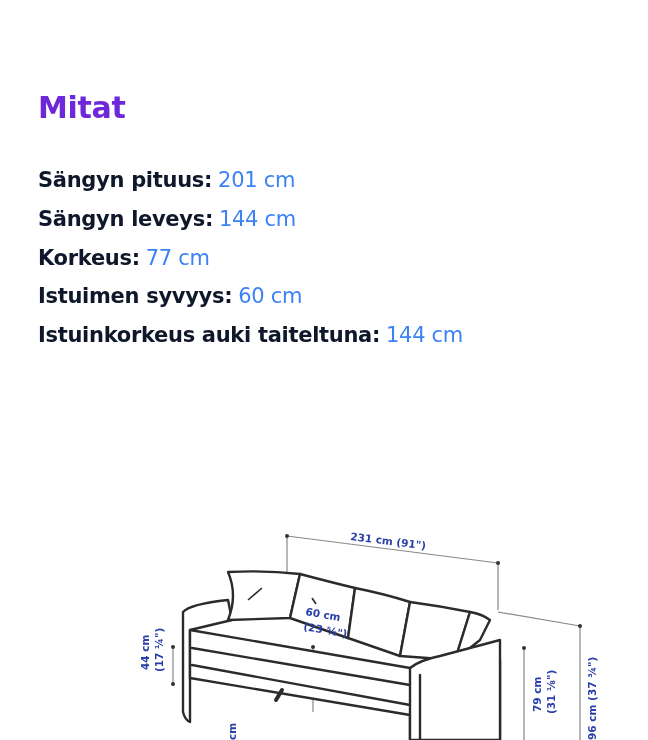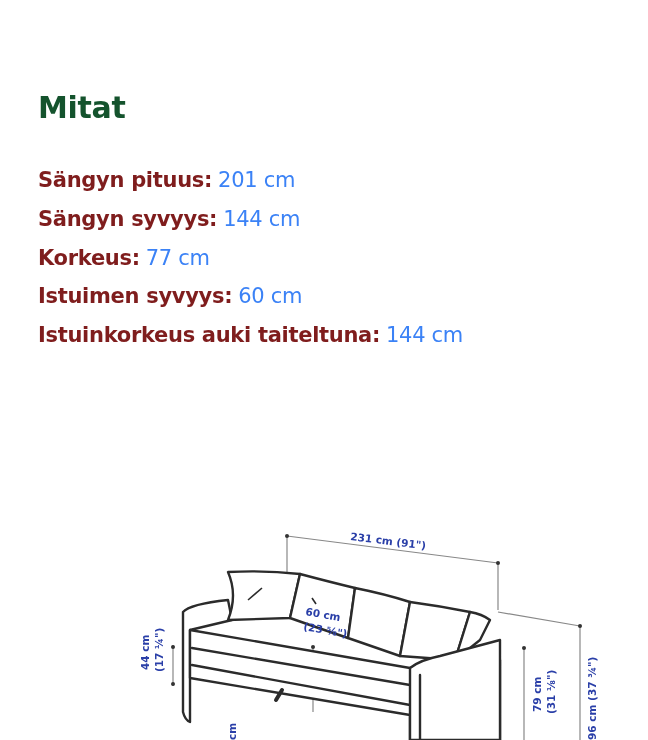--- a/index.html
+++ b/index.html
@@ -15,41 +15,41 @@
       font-family: "DejaVu Sans", sans-serif;
       color: #111111;
     }
     .section-title {
       position: absolute;
       left: 38px;
       top: 90px;
       font-size: 30px;
       font-weight: bold;
       letter-spacing: -0.3px;
-      color: #14532d;
+      color: #6d28d9;
       margin: 0;
     }
     .dims {
       position: absolute;
       left: 38px;
       top: 165px;
       margin: 0;
       padding: 0;
       list-style: none;
     }
     .dim-row {
       height: 38.8px;
       line-height: 30px;
       font-size: 21px;
       white-space: nowrap;
       letter-spacing: -0.3px;
     }
     .dim-label {
       font-weight: bold;
-      color: #7f1d1d;
+      color: #0f172a;
     }
     .dim-value {
       color: #3b82f6;
       margin-left: 6px;
     }
     .diagram {
       position: absolute;
       left: 0;
       top: 500px;
       width: 648px;
@@ -66,21 +66,21 @@
       fill: #2a3fa8;
     }
   </style>
 </head>
 <body>
 
 <h2 class="section-title">Mitat</h2>
 
 <ul class="dims">
   <li class="dim-row"><span class="dim-label">Sängyn pituus:</span><span class="dim-value">201 cm</span></li>
-  <li class="dim-row"><span class="dim-label">Sängyn syvyys:</span><span class="dim-value">144 cm</span></li>
+  <li class="dim-row"><span class="dim-label">Sängyn leveys:</span><span class="dim-value">144 cm</span></li>
   <li class="dim-row"><span class="dim-label">Korkeus:</span><span class="dim-value">77 cm</span></li>
   <li class="dim-row"><span class="dim-label">Istuimen syvyys:</span><span class="dim-value">60 cm</span></li>
   <li class="dim-row"><span class="dim-label">Istuinkorkeus auki taiteltuna:</span><span class="dim-value">144 cm</span></li>
 </ul>
 
 <div class="diagram">
   <svg width="648" height="240" viewBox="0 0 648 240">
 
     <g stroke="#888" stroke-width="1.2" fill="none">
       <line x1="287" y1="36" x2="498" y2="63"></line>

